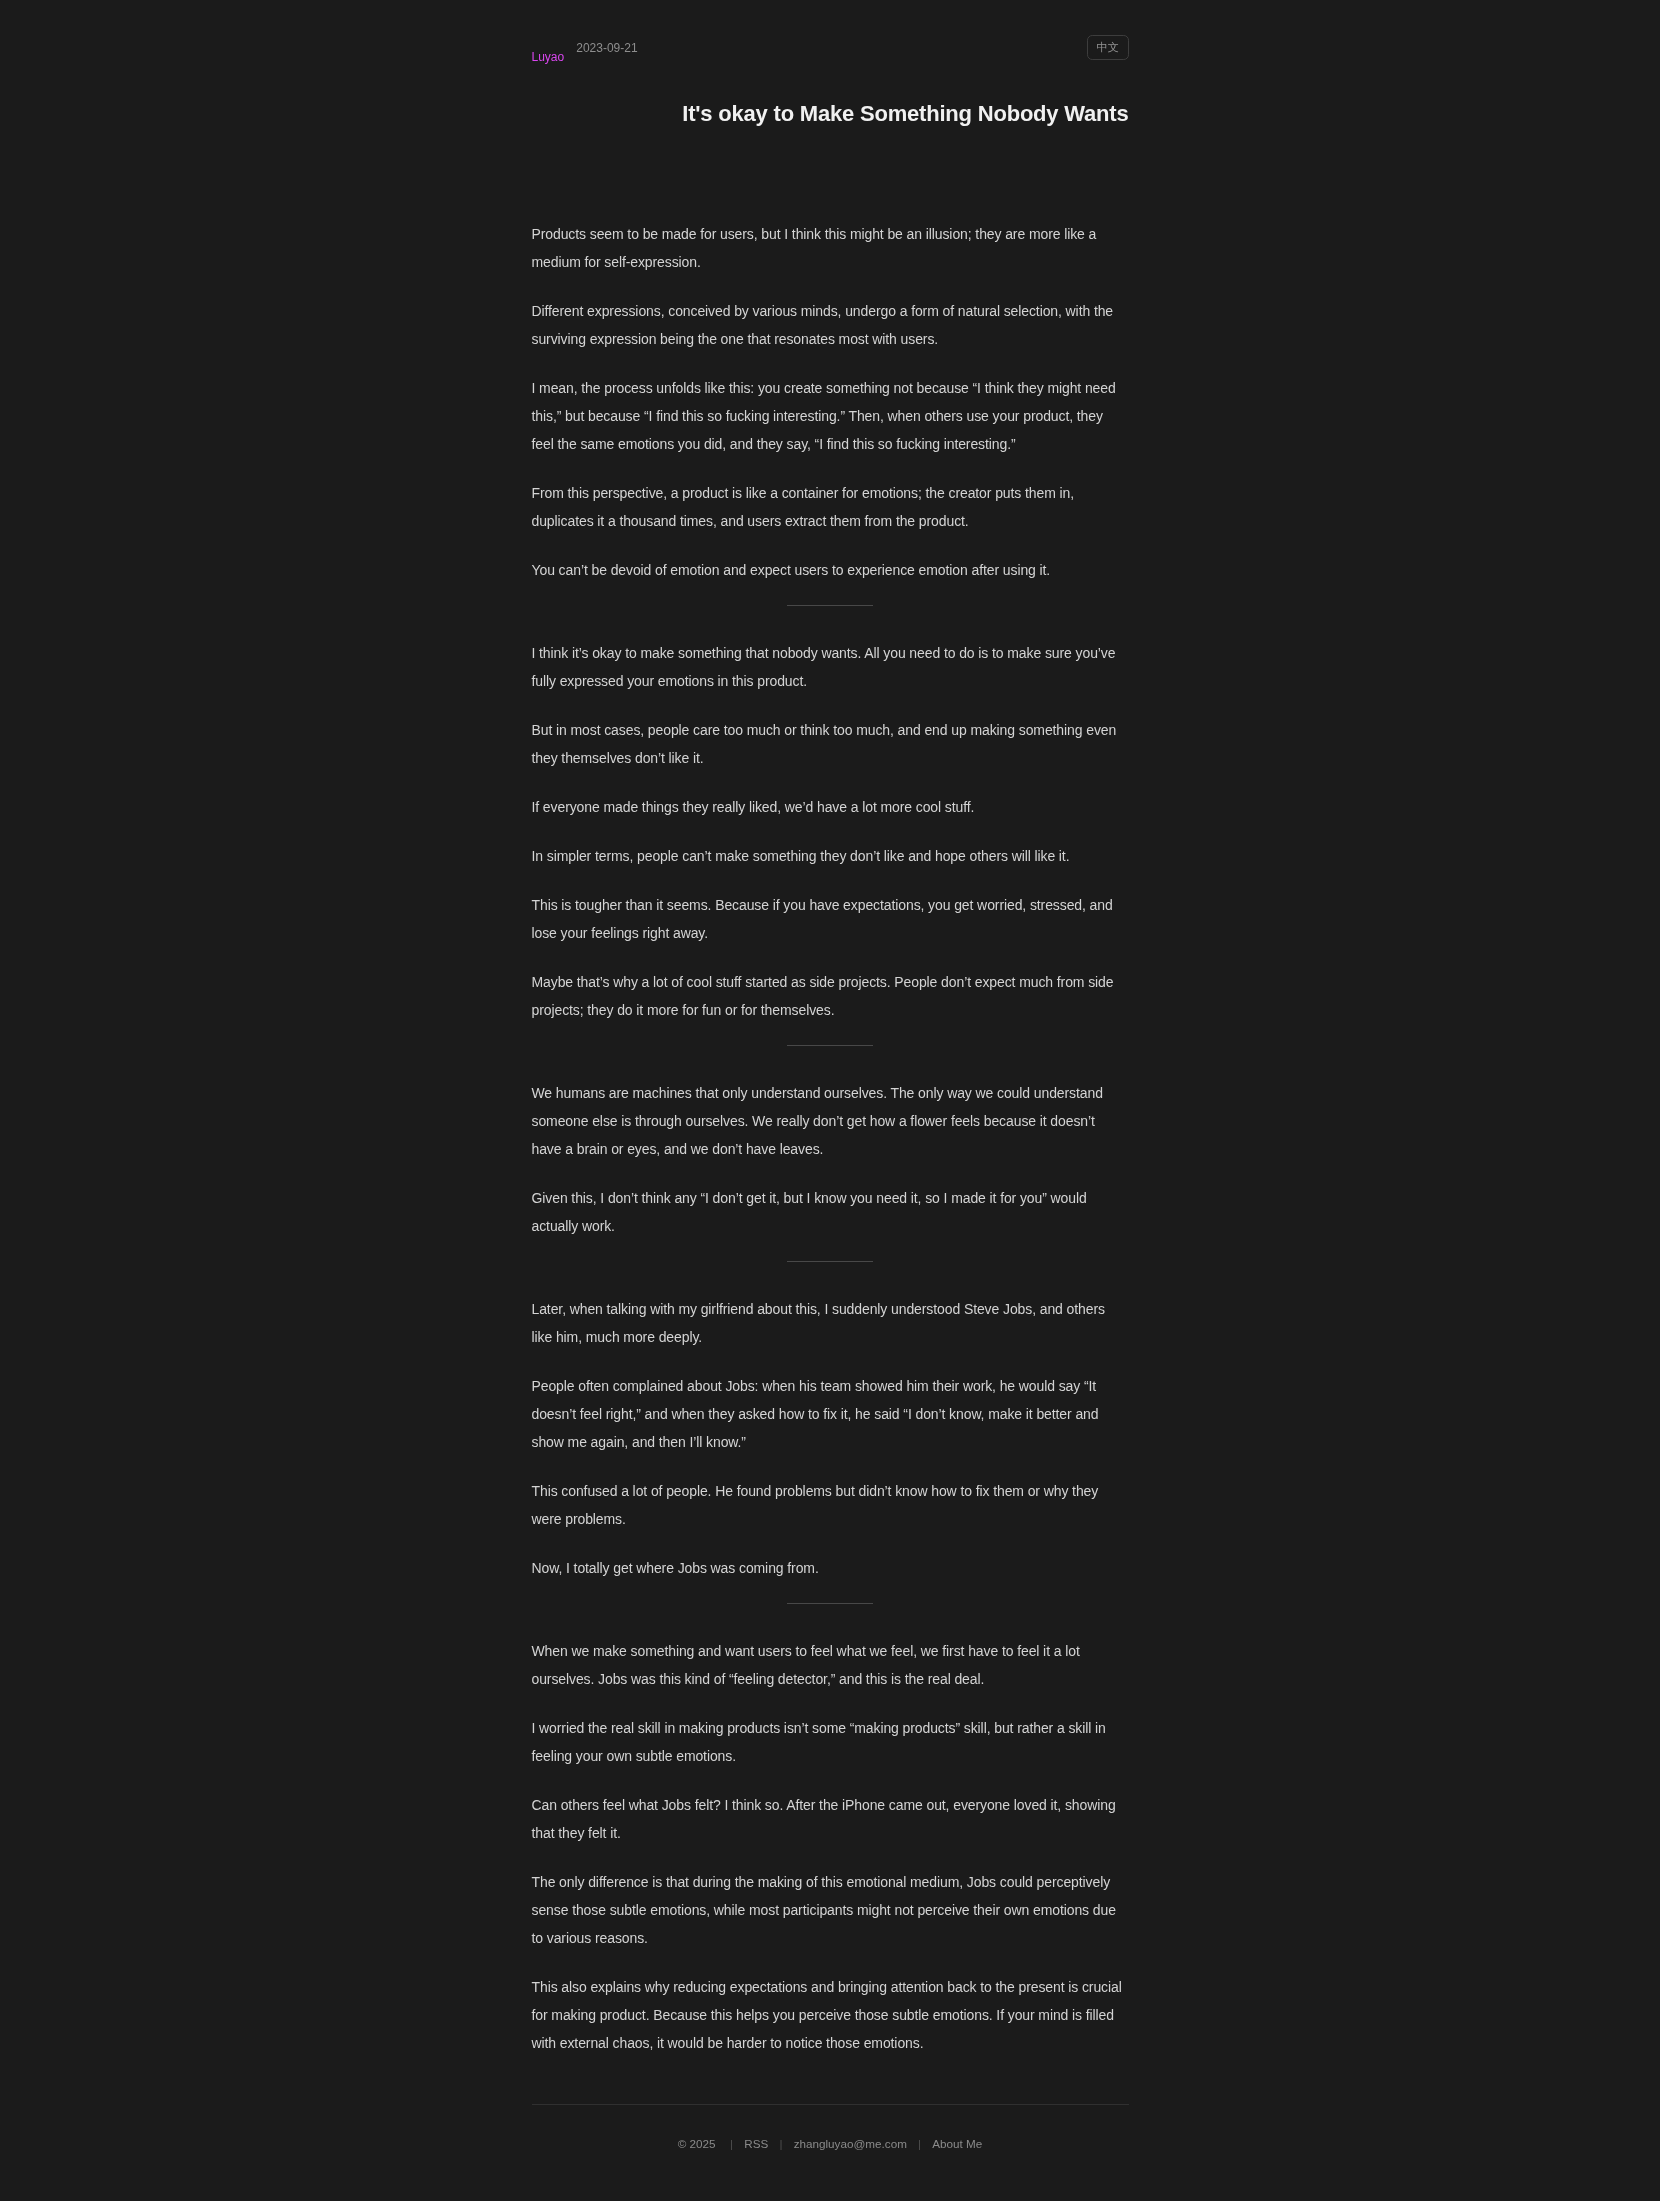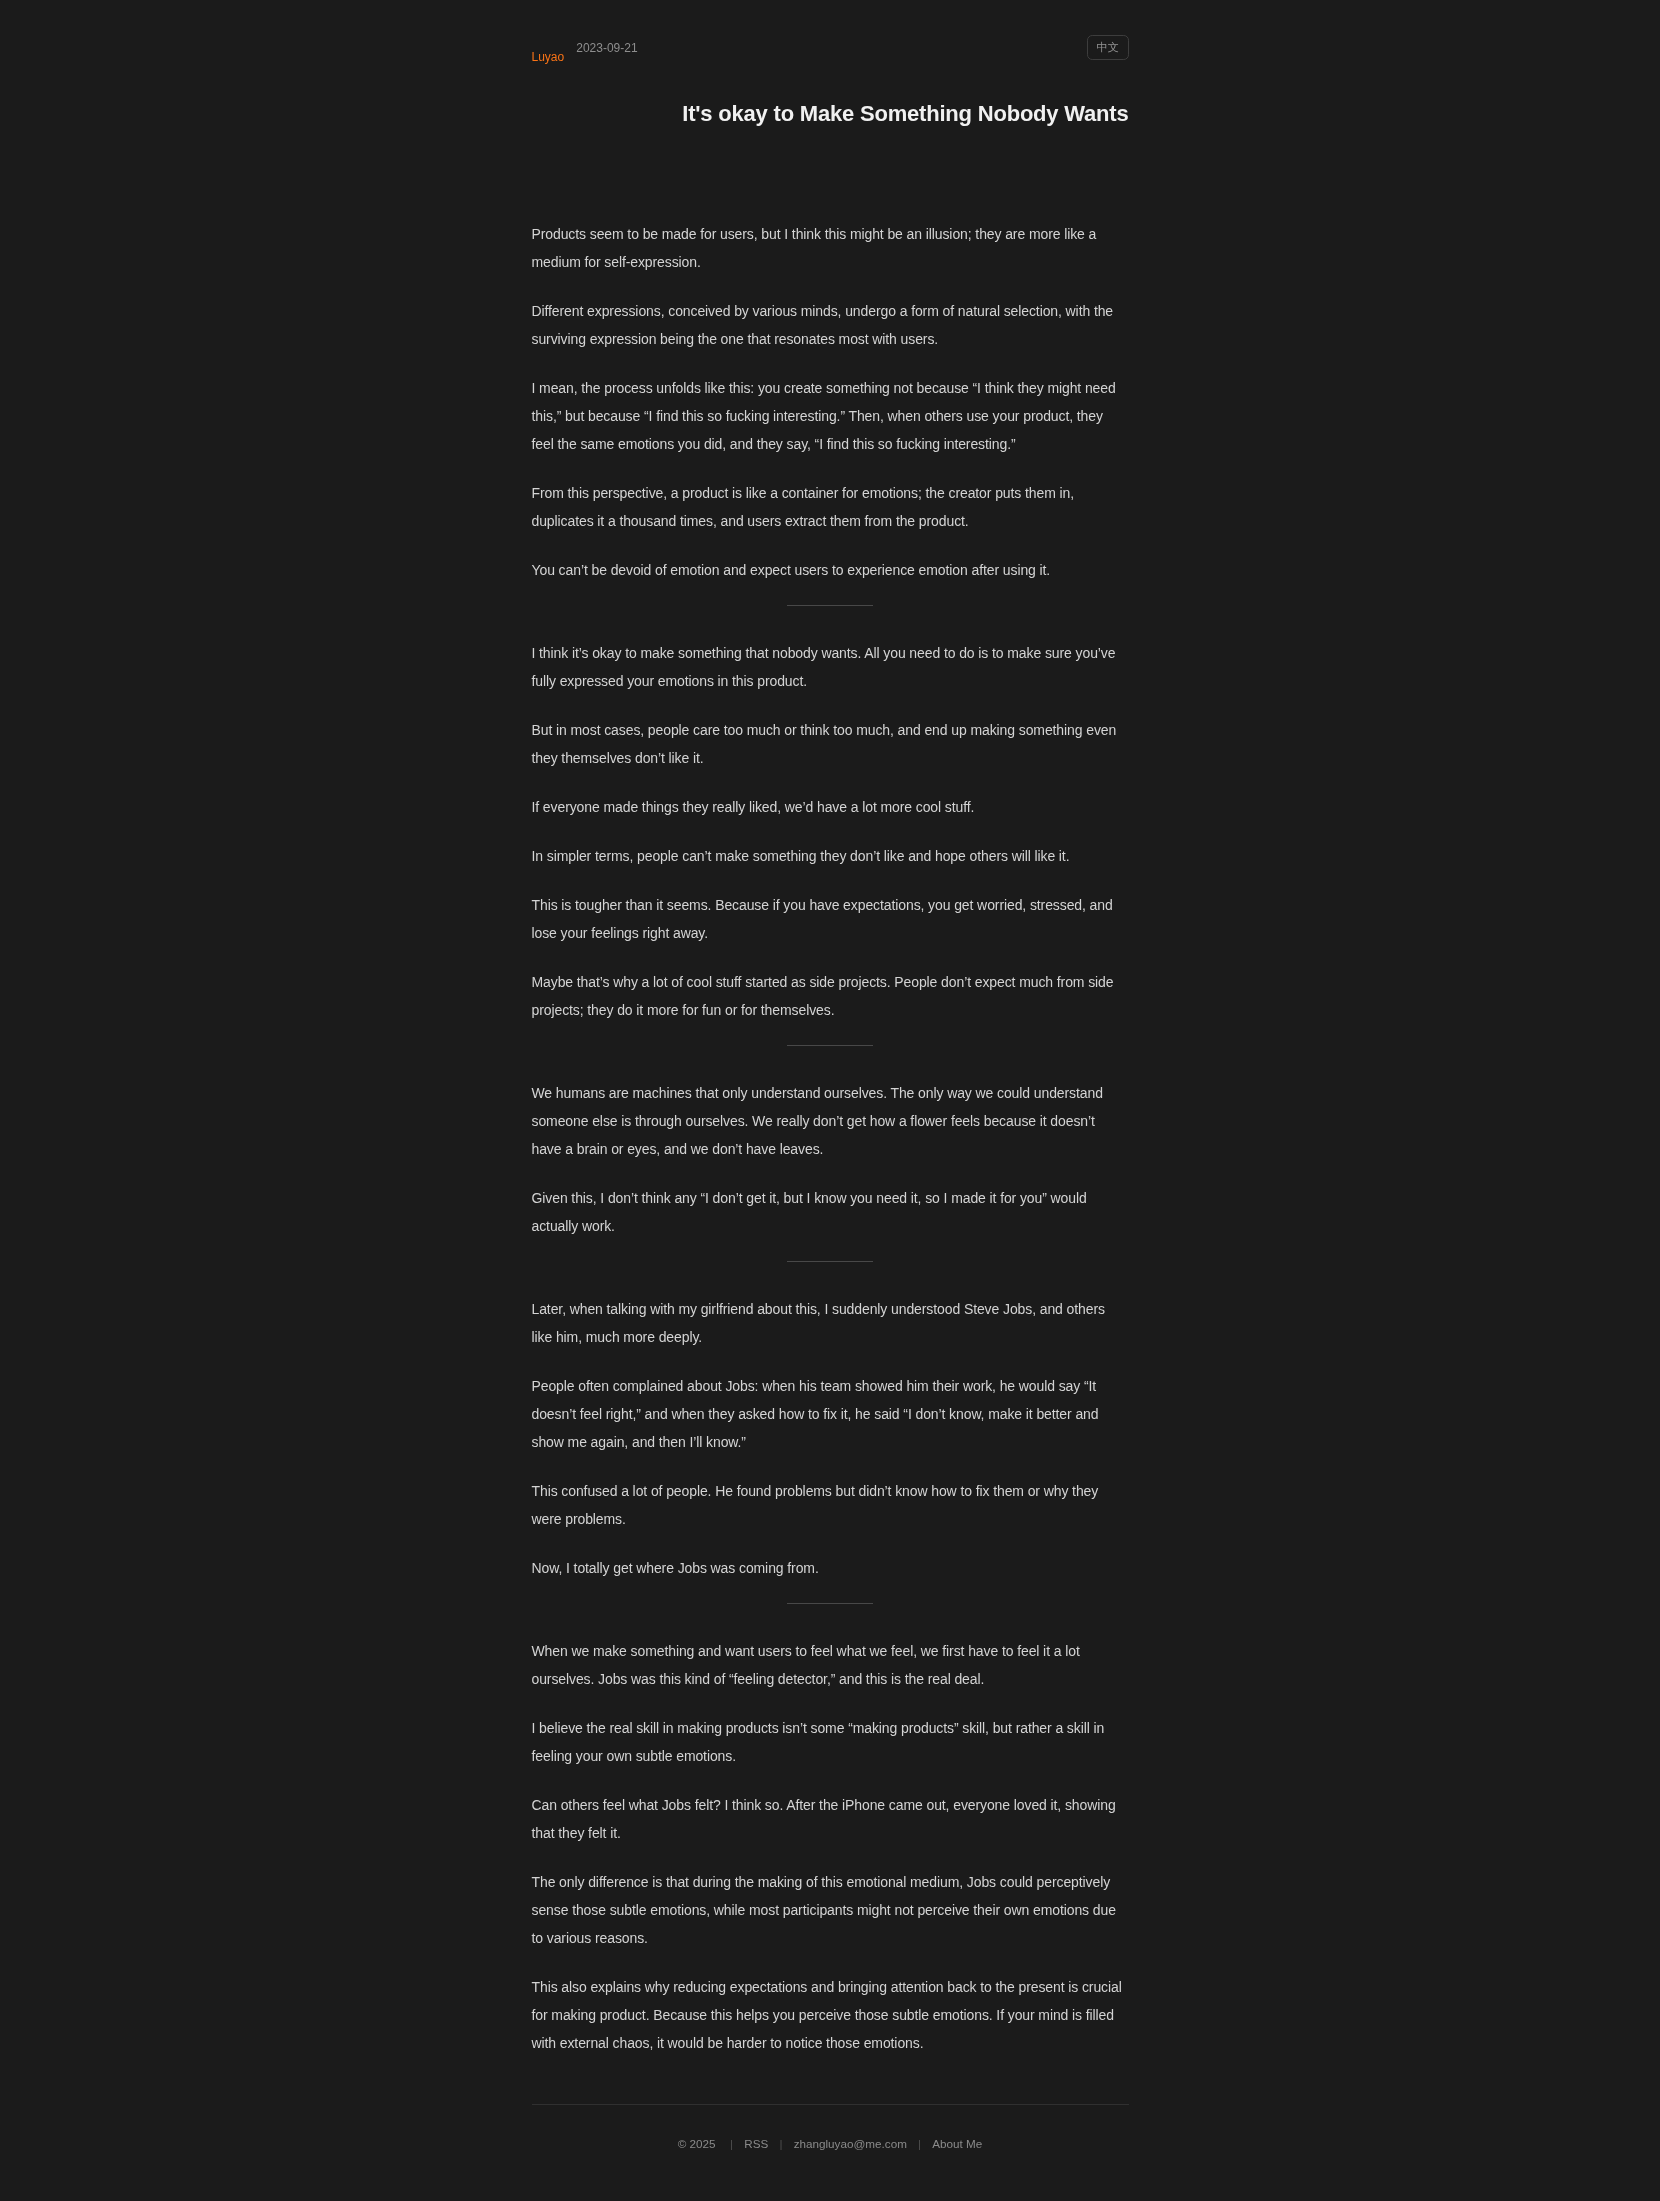--- a/index.html
+++ b/index.html
@@ -25,21 +25,21 @@
     justify-content: space-between;
   }
   .meta-left {
     display: flex;
     align-items: center;
     gap: 12px;
     font-size: 12px;
     color: #8e8e8e;
   }
   .author-link {
-    color: #f97316;
+    color: #d946ef;
     text-decoration: none;
     cursor: pointer;
     margin-top: 19px;
   }
   .post-date { color: #8e8e8e; }
   .lang-btn {
     background: transparent;
     border: 0.9px solid #3d3d3d;
     border-radius: 5.2px;
     color: #949494;
@@ -126,21 +126,21 @@
       <hr class="section-divider">
       <p>We humans are machines that only understand ourselves. The only way we could understand someone else is through ourselves. We really don’t get how a flower feels because it doesn’t have a brain or eyes, and we don’t have leaves.</p>
       <p>Given this, I don’t think any “I don’t get it, but I know you need it, so I made it for you” would actually work.</p>
       <hr class="section-divider">
       <p>Later, when talking with my girlfriend about this, I suddenly understood Steve Jobs, and others like him, much more deeply.</p>
       <p>People often complained about Jobs: when his team showed him their work, he would say “It doesn’t feel right,” and when they asked how to fix it, he said “I don’t know, make it better and show me again, and then I’ll know.”</p>
       <p>This confused a lot of people. He found problems but didn’t know how to fix them or why they were problems.</p>
       <p>Now, I totally get where Jobs was coming from.</p>
       <hr class="section-divider">
       <p>When we make something and want users to feel what we feel, we first have to feel it a lot ourselves. Jobs was this kind of “feeling detector,” and this is the real deal.</p>
-      <p>I believe the real skill in making products isn’t some “making products” skill, but rather a skill in feeling your own subtle emotions.</p>
+      <p>I worried the real skill in making products isn’t some “making products” skill, but rather a skill in feeling your own subtle emotions.</p>
       <p>Can others feel what Jobs felt? I think so. After the iPhone came out, everyone loved it, showing that they felt it.</p>
       <p>The only difference is that during the making of this emotional medium, Jobs could perceptively sense those subtle emotions, while most participants might not perceive their own emotions due to various reasons.</p>
       <p>This also explains why reducing expectations and bringing attention back to the present is crucial for making product. Because this helps you perceive those subtle emotions. If your mind is filled with external chaos, it would be harder to notice those emotions.</p>
     </article>
 
   <footer class="footer" id="page-footer">
     <span>© 2025</span>
   <span class="sep">|</span><a>RSS</a><span class="sep">|</span><a>zhangluyao@me.com</a><span class="sep">|</span><a>About Me</a></footer>
 
 </div>

